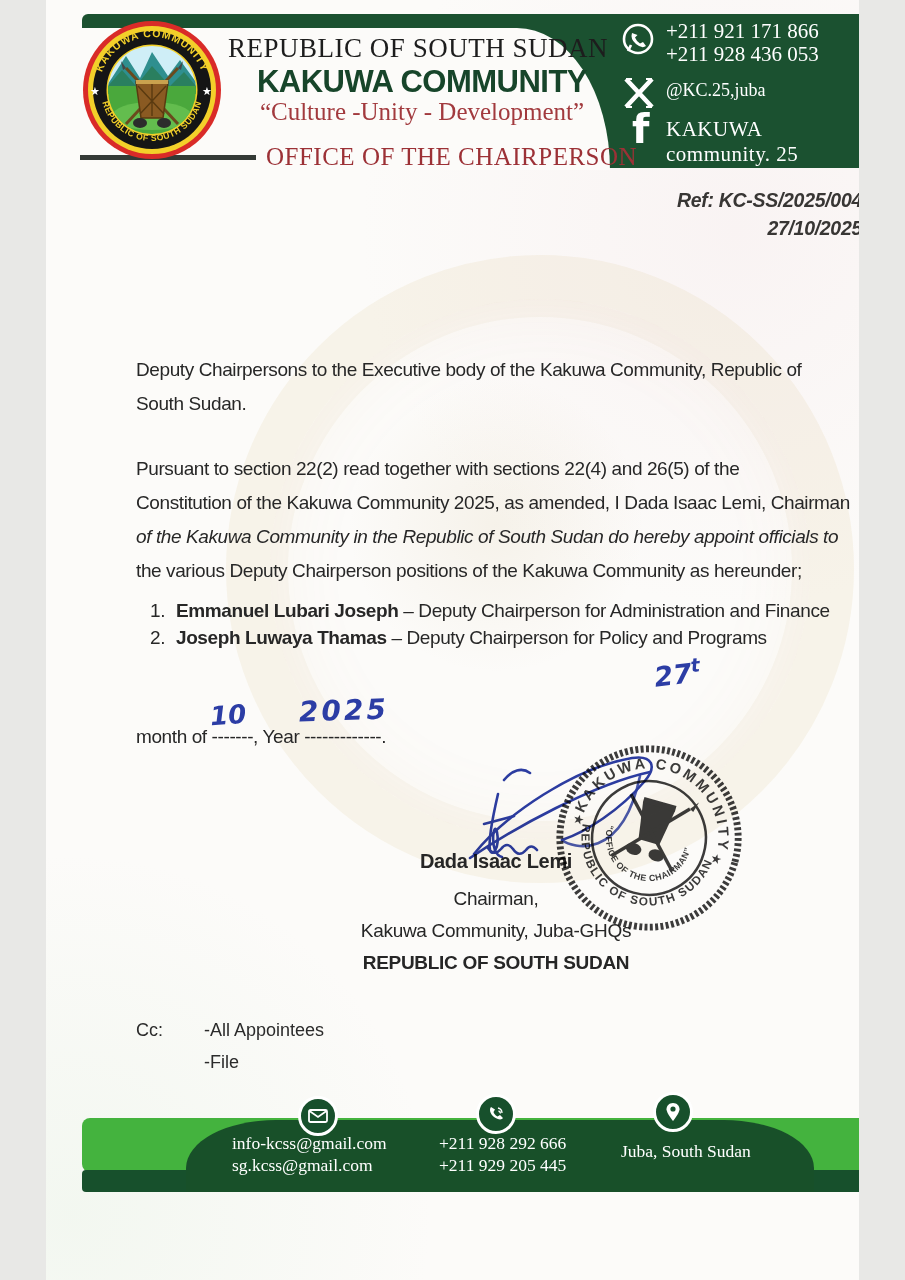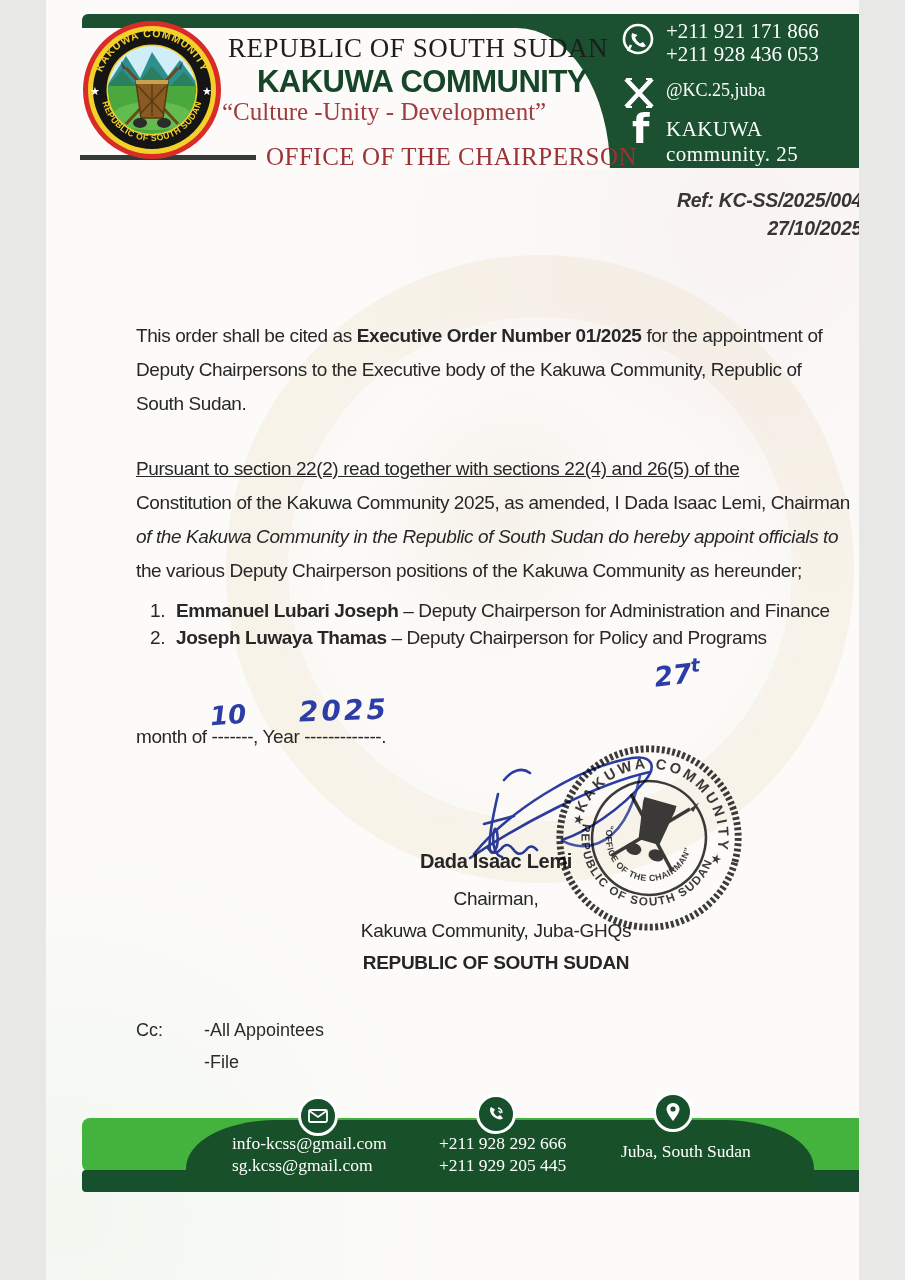--- a/index.html
+++ b/index.html
@@ -11,21 +11,21 @@
     overflow:hidden;
     font-family:"Liberation Sans", sans-serif;
     color:#232323;
   }
   .abs{position:absolute;}
   
   .hdr-green{left:36px;top:14px;width:830px;height:154px;background:#1b5130;border-radius:6px 6px 16px 10px;}
   .hdr-white{left:36px;top:28px;width:528px;height:142px;background:#fcfbf9;border-top-right-radius:95px 145px;}
   .letterhead-country{left:176px;top:33px;width:392px;text-align:center;font-family:"Liberation Serif",serif;font-size:27px;color:#1d1d1d;letter-spacing:.5px;}
   .letterhead-org{left:176px;top:64px;width:400px;text-align:center;font-weight:700;font-size:31px;color:#17452a;letter-spacing:-.5px;}
-  .letterhead-motto{left:176px;top:98px;width:400px;font-family:"Liberation Serif",serif;font-size:25px;color:#a23a3e;}
+  .letterhead-motto{left:176px;top:98px;width:400px;text-align:center;font-family:"Liberation Serif",serif;font-size:25px;color:#a23a3e;}
   .office-rule{left:34px;top:155px;width:176px;height:5px;background:#343a36;}
   .office-line{left:220px;top:143px;font-family:"Liberation Serif",serif;font-size:25px;color:#9c3136;letter-spacing:.5px;}
   
   .panel-row{position:absolute;color:#fff;font-family:"Liberation Serif",serif;}
   .wa-lines{left:620px;top:20px;font-size:21px;line-height:23px;color:#fff;font-family:"Liberation Serif",serif;}
   .x-handle{left:620px;top:80px;font-size:18px;}
   .fb-text{left:620px;top:117px;font-size:21px;letter-spacing:.5px;}
   .fb-glyph{left:586px;top:106px;font-size:40px;font-weight:700;color:#fff;font-family:"DejaVu Sans",sans-serif;}
   
   .ref-block{left:520px;top:186px;width:296px;text-align:right;font-weight:700;font-size:19.5px;color:#383634;letter-spacing:-.3px;line-height:28px;font-style:italic;}
@@ -132,27 +132,24 @@
 
   <div class="abs fb-glyph">f</div>
   <div class="abs panel-row fb-text">KAKUWA community. 25</div>
 
   <div class="abs ref-block">
     <div>Ref: KC-SS/2025/004</div>
     <div>27/10/2025</div>
   </div>
 
 
-  <div class="bodyline" style="top:325px;">
-    <span>This order shall be cited as </span><span class="b">Executive Order Number 01/2025</span><span> for the appointment of</span>
-  </div>
   <div class="bodyline" style="top:359px;">Deputy Chairpersons to the Executive body of the Kakuwa Community, Republic of</div>
   <div class="bodyline" style="top:393px;">South Sudan.</div>
 
-  <div class="bodyline" style="top:458px;text-decoration:underline;">Pursuant to section 22(2) read together with sections 22(4) and 26(5) of the</div>
+  <div class="bodyline" style="top:458px;">Pursuant to section 22(2) read together with sections 22(4) and 26(5) of the</div>
   <div class="bodyline" style="top:492px;">Constitution of the Kakuwa Community 2025, as amended, I Dada Isaac Lemi, Chairman</div>
   <div class="bodyline" style="top:526px;font-style:italic;">of the Kakuwa Community in the Republic of South Sudan do hereby appoint officials to</div>
   <div class="bodyline" style="top:560px;">the various Deputy Chairperson positions of the Kakuwa Community as hereunder;</div>
 
   <div class="bodyline" style="top:600px;left:104px;">
     <span class="list-num">1.</span><span class="b">Emmanuel Lubari Joseph</span><span> – Deputy Chairperson for Administration and Finance</span>
   </div>
   <div class="bodyline" style="top:627px;left:104px;">
     <span class="list-num">2.</span><span class="b">Joseph Luwaya Thamas</span><span> – Deputy Chairperson for Policy and Programs</span>
   </div>

